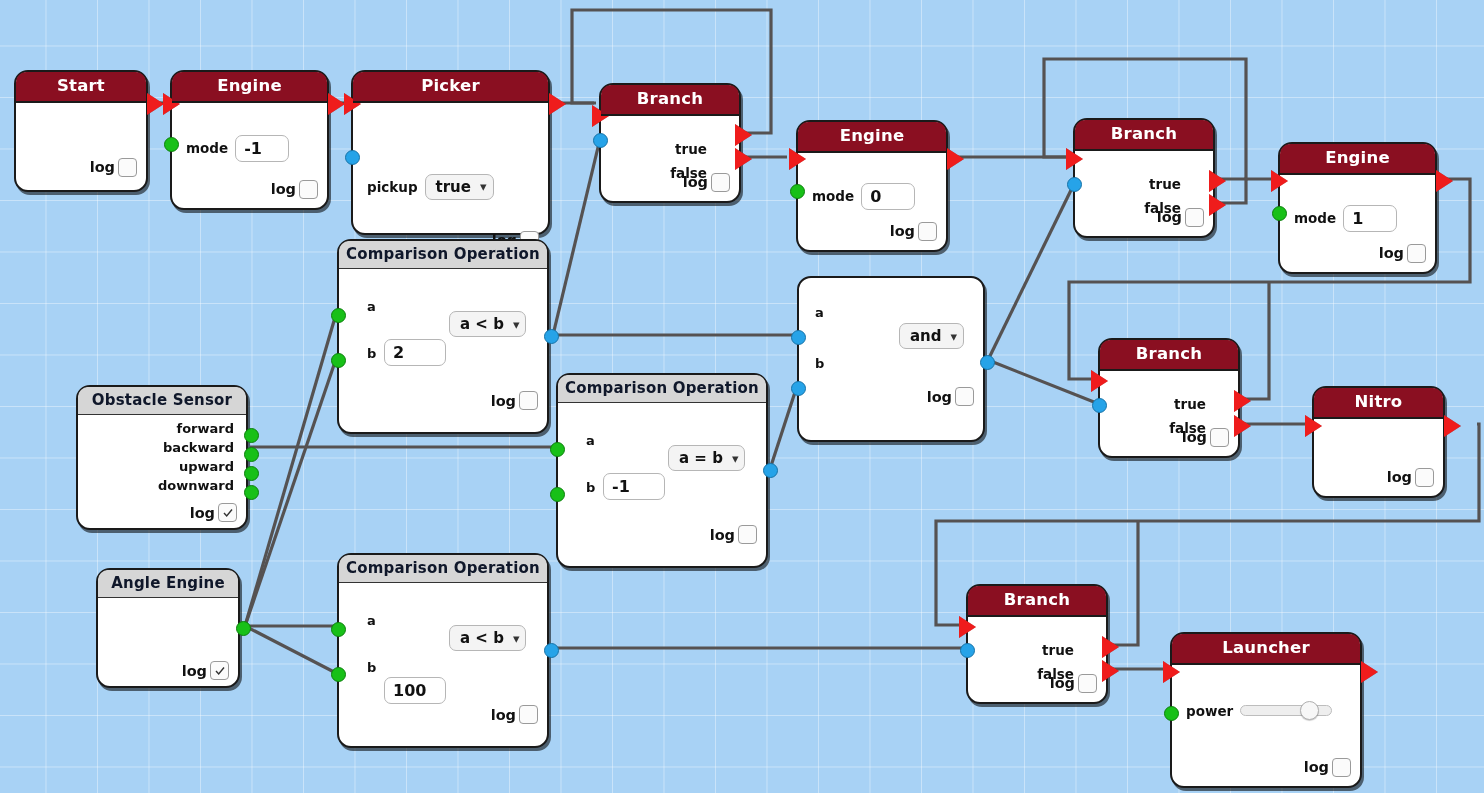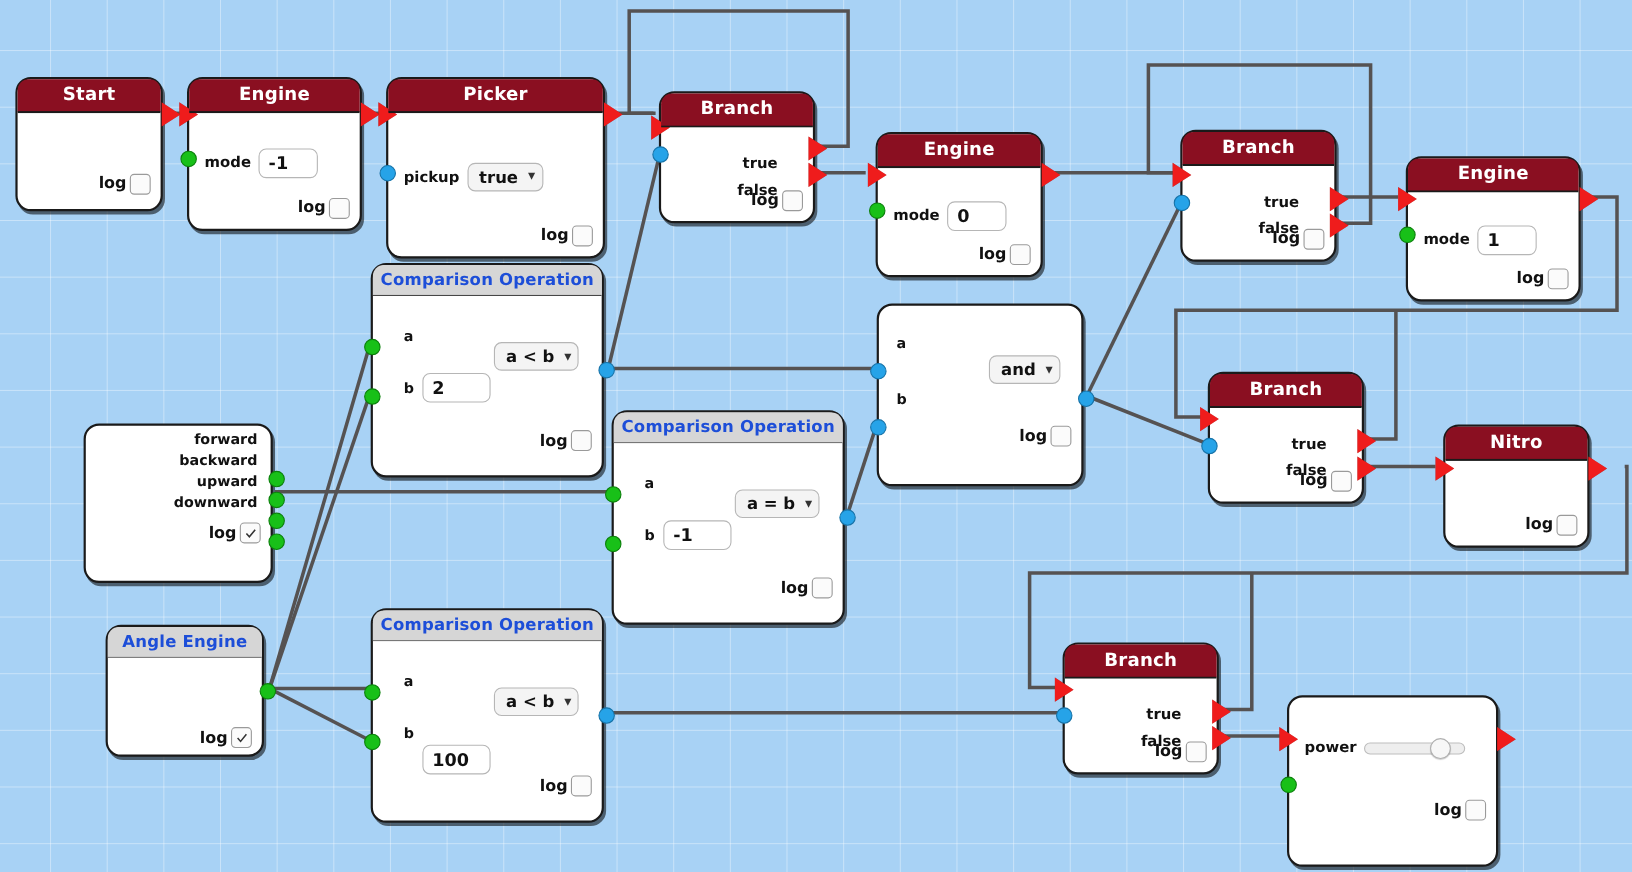--- a/index.html
+++ b/index.html
@@ -38,21 +38,21 @@
     letter-spacing:0.2px;
     line-height:1.15;
     padding:5px 4px 5px 4px;
     background:#8a0f21;
     border-bottom:2px solid #1a1a1a;
     position:relative;
     z-index:2;
   }
   .node.util > .hdr{
     background:#d6d6d6;
-    color:#1d4ed8;
+    color:#0f172a;
     font-size:15px;
     border-bottom:1.5px solid #333;
   }
   .node .body{position:relative;}
 
   
   .logrow{
     position:absolute;right:9px;bottom:6px;
     display:flex;align-items:center;gap:3px;
   }
@@ -183,21 +183,21 @@
         <span class="chk"></span>
       </div>
     </div>
     <div class="arrow" style="left:-9px;top:21px;"></div>
     <div class="arrow" style="left:156px;top:21px;"></div>
     <div class="port green" style="left:-8px;top:65px;"></div>
   </div>
 
   <div class="node" style="left:351px;top:70px;width:199px;height:165px;">
     <div class="hdr">Picker</div>
-    <div class="body" style="height:127px;">
+    <div class="body" style="height:127px;margin-top:26px;">
       <div class="frow" style="left:14px;top:45px;">
         <span class="flabel">pickup</span>
         <span class="selbox">
           <span>true</span>
           <span class="cv">▾</span>
         </span>
       </div>
       <div class="logrow">
         <span class="lbl">log</span>
         <span class="chk"></span>
@@ -312,20 +312,21 @@
         <span class="chk"></span>
       </div>
     </div>
     <div class="arrow" style="left:-9px;top:30px;"></div>
     <div class="arrow" style="left:134px;top:50px;"></div>
     <div class="arrow" style="left:134px;top:74px;"></div>
     <div class="port blue" style="left:-8px;top:57px;"></div>
   </div>
 
   <div class="node" style="left:1170px;top:632px;width:192px;height:156px;">
+    <div class="hdr">Launcher</div>
     <div class="body" style="height:118px;">
       <div class="frow" style="left:14px;top:38px;">
         <span class="flabel">power</span>
         <span class="slider">
           <span class="track"></span>
           <span class="knob" style="left:60px;"></span>
         </span>
       </div>
       <div class="logrow">
         <span class="lbl">log</span>
@@ -409,20 +410,21 @@
         <span class="lbl">log</span>
         <span class="chk"></span>
       </div>
     </div>
     <div class="port blue" style="left:-8px;top:52px;"></div>
     <div class="port blue" style="left:-8px;top:103px;"></div>
     <div class="port blue" style="left:181px;top:77px;"></div>
   </div>
 
   <div class="node util" style="left:76px;top:385px;width:172px;height:145px;">
+    <div class="hdr">Obstacle Sensor</div>
     <div class="body" style="height:113px;">
       <div class="plabel sensor" style="right:12px;top:6px;">forward</div>
       <div class="plabel sensor" style="right:12px;top:25px;">backward</div>
       <div class="plabel sensor" style="right:12px;top:44px;">upward</div>
       <div class="plabel sensor" style="right:12px;top:63px;">downward</div>
       <div class="logrow">
         <span class="lbl">log</span>
         <span class="chk">
           <svg width="12" height="12" viewBox="0 0 12 12">
             <path d="M2 6 L4.7 9 L10 2.5" fill="none" stroke="#333" stroke-width="1.4"></path>

